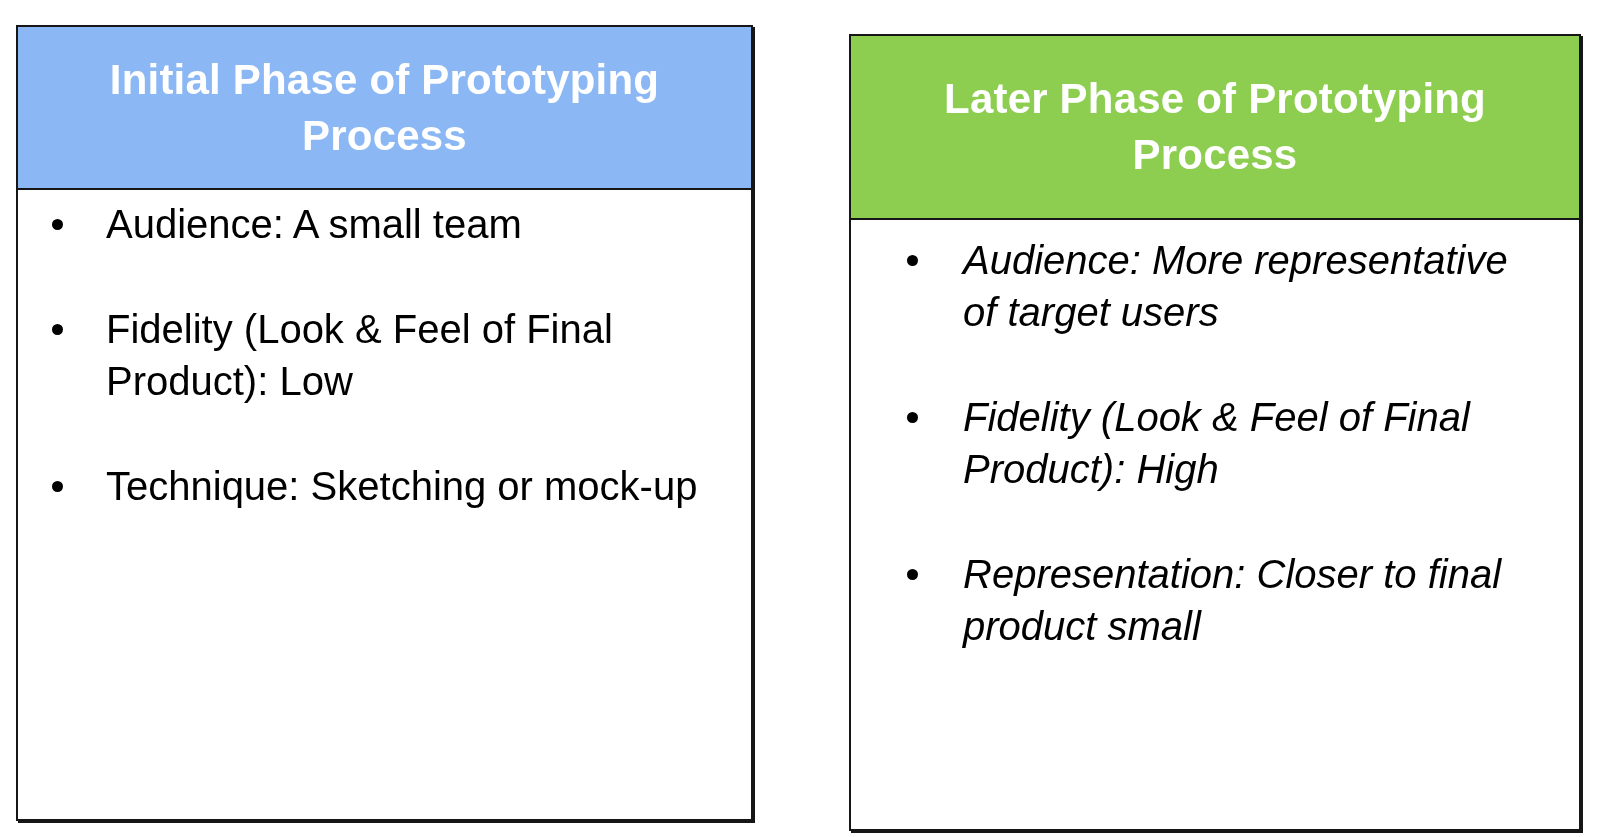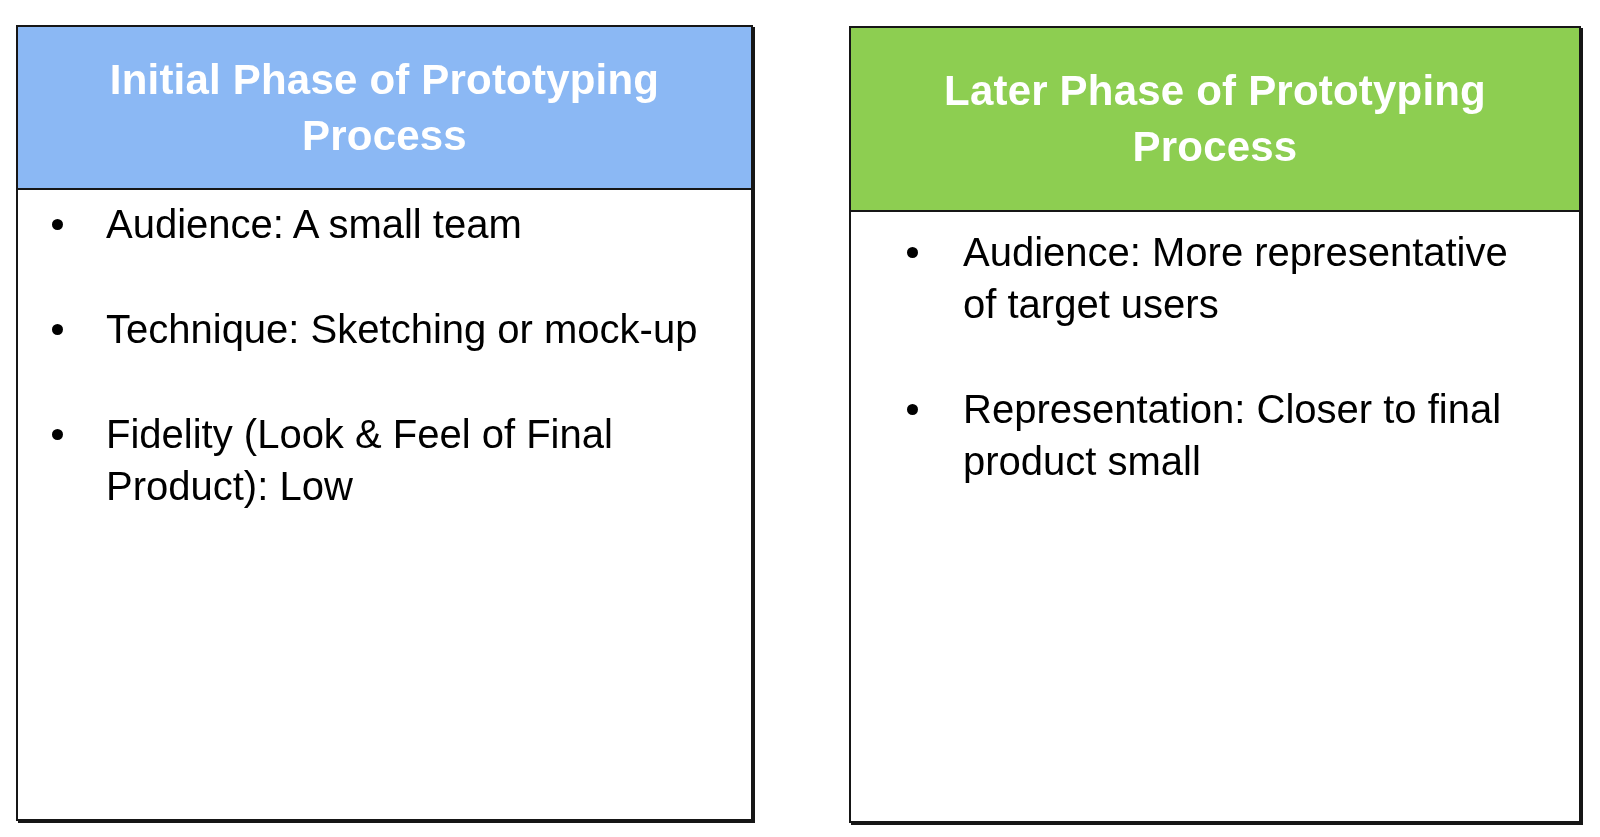--- a/index.html
+++ b/index.html
@@ -12,37 +12,37 @@
   }
   .canvas { position:absolute; inset:0; }
   .panel {
     position:absolute;
     background:#ffffff;
     border:2px solid #161616;
     box-shadow:2px 2px 0 #161616;
     box-sizing:border-box;
   }
   .panel.left  { left:16px;  top:25px; width:737px; height:796px; }
-  .panel.right { left:849px; top:26px; width:732px; height:797px; }
+  .panel.right { left:849px; top:34px; width:732px; height:797px; }
   .panel-header {
     box-sizing:border-box;
     border-bottom:2px solid #161616;
     display:flex; align-items:center; justify-content:center;
     text-align:center;
     font-weight:bold;
     font-size:42px;
     line-height:56px;
     padding:0 28px;
     letter-spacing:0.2px;
   }
   .left  .panel-header { height:163px; }
   .right .panel-header { height:184px; }
   ul.bullets { list-style:none; margin:0; }
   .left  ul.bullets { padding:8px 50px 0 88px; }
-  .right ul.bullets { padding:14px 62px 0 112px; }
+  .right ul.bullets { padding:14px 62px 0 112px;font-style:italic; }
   li.bullet-item {
     position:relative;
     font-size:40px;
     line-height:52px;
     color:#000000;
   }
   li.bullet-item + li.bullet-item { margin-top:53px; }
   .dot {
     position:absolute;
     top:21px;
@@ -62,38 +62,42 @@
     <header class="panel-header" style="background-color: rgb(139, 184, 244);">
       <span style="color:#ffffff;">Initial Phase of Prototyping Process</span>
     </header>
     <ul class="bullets">
       <li class="bullet-item">
         <span class="dot"></span>
         <span>Audience: A small team</span>
       </li>
       <li class="bullet-item">
         <span class="dot"></span>
-        <span>Technique: Sketching or mock-up</span>
+        <span>Fidelity (Look &amp; Feel of Final Product): Low</span>
       </li>
       <li class="bullet-item">
         <span class="dot"></span>
-        <span>Fidelity (Look &amp; Feel of Final Product): Low</span>
+        <span>Technique: Sketching or mock-up</span>
       </li>
     </ul>
   </section>
 
   <section class="panel right">
     <header class="panel-header" style="background-color: rgb(141, 206, 81);">
       <span style="color:#ffffff;">Later Phase of Prototyping Process</span>
     </header>
     <ul class="bullets">
       <li class="bullet-item">
         <span class="dot"></span>
         <span>Audience: More representative of target users</span>
       </li>
       <li class="bullet-item">
         <span class="dot"></span>
+        <span>Fidelity (Look &amp; Feel of Final Product): High</span>
+      </li>
+      <li class="bullet-item">
+        <span class="dot"></span>
         <span>Representation: Closer to final product small</span>
       </li>
     </ul>
   </section>
 
 </div>
 
 </body></html>

